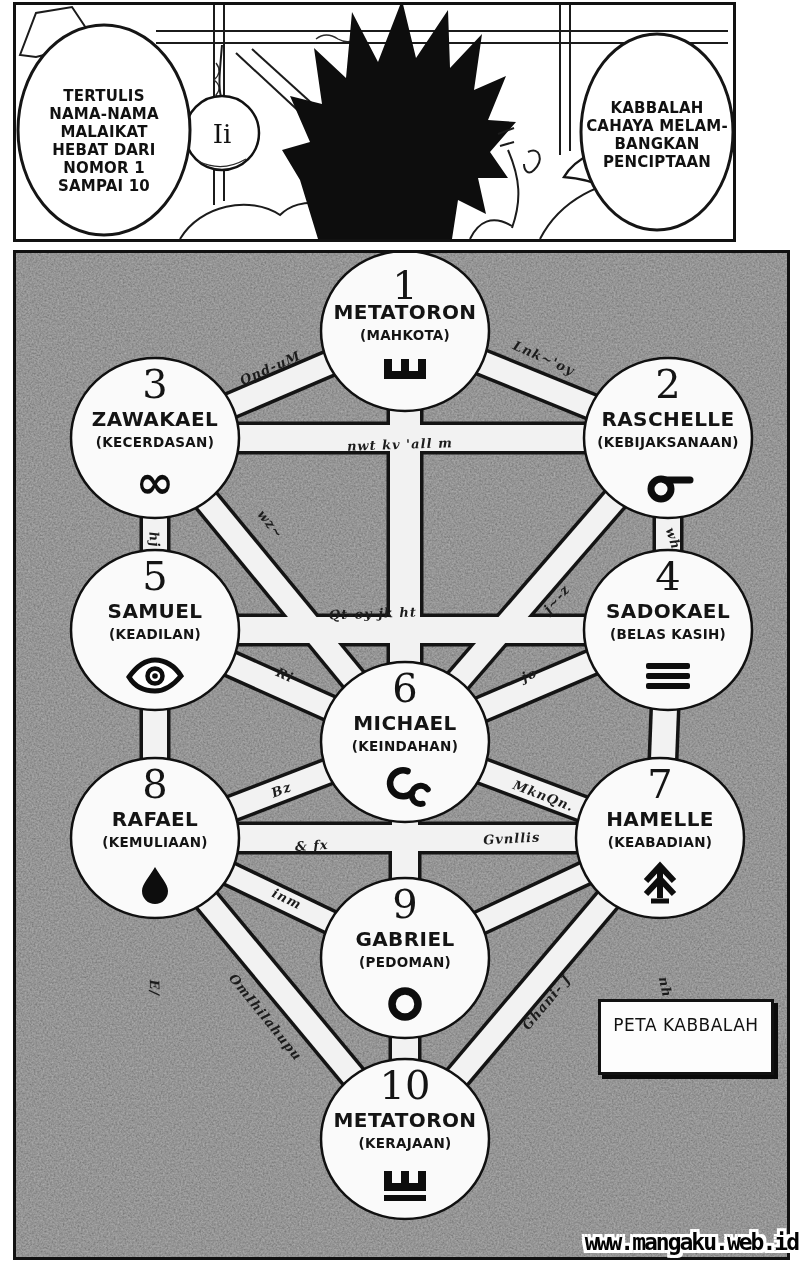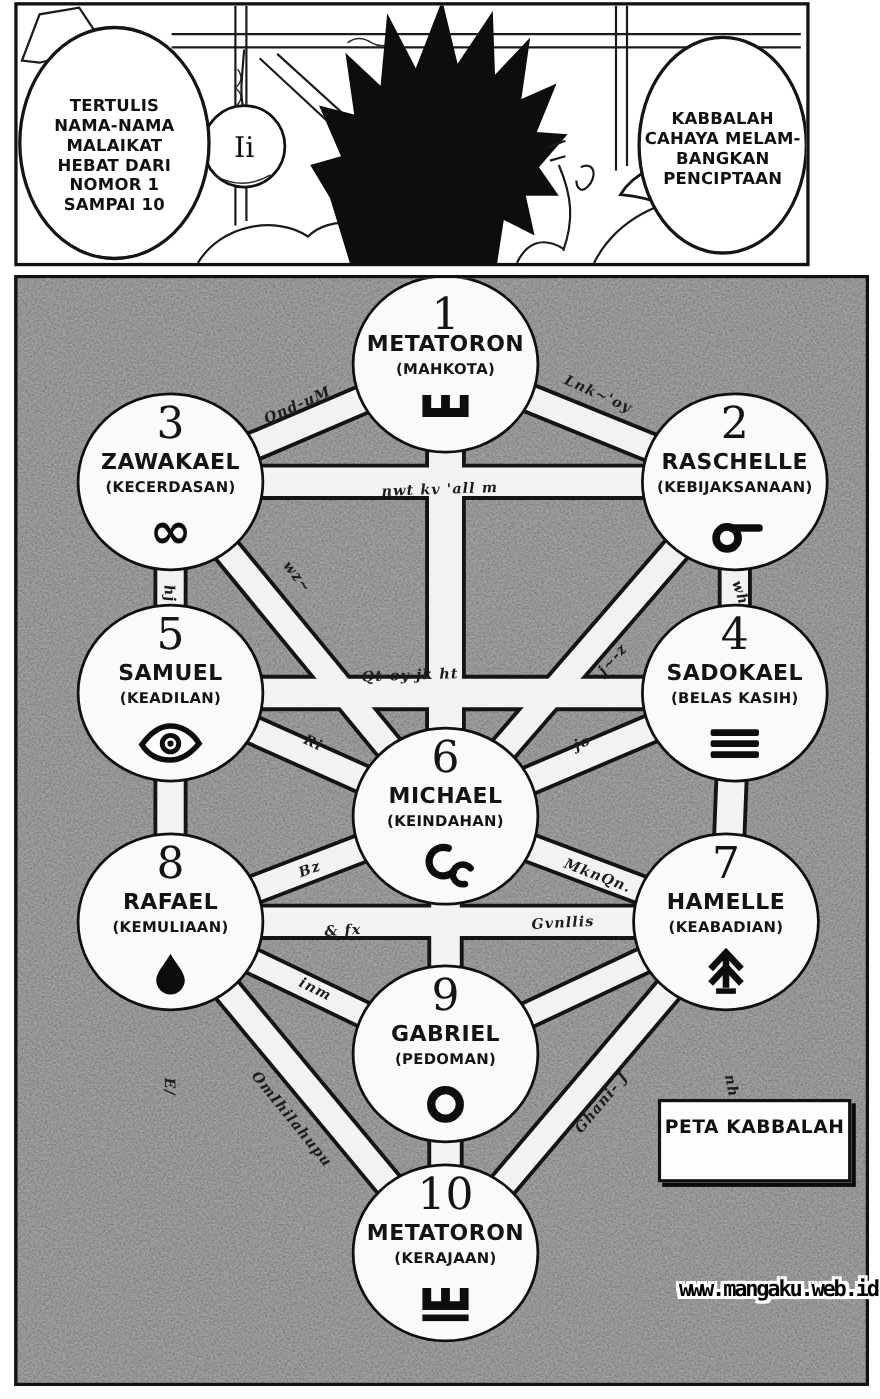--- a/index.html
+++ b/index.html
@@ -21,25 +21,25 @@
   .node-name{font-family:"DejaVu Sans",sans-serif;font-weight:bold;font-size:20px;
              fill:#141414;text-anchor:middle;letter-spacing:.4px;}
   .node-attr{font-family:"DejaVu Sans",sans-serif;font-weight:bold;font-size:13.5px;
              fill:#141414;text-anchor:middle;letter-spacing:.3px;}
   .scribble{font-family:"DejaVu Serif",serif;font-style:italic;font-weight:bold;
             font-size:13px;fill:#1c1c1c;text-anchor:middle;letter-spacing:1px;}
   
   #caption-box{position:absolute;left:582px;top:746px;width:176px;height:76px;
                background:#fdfdfd;border:3px solid #111;box-shadow:4px 4px 0 #0b0b0b;
                text-align:center;box-sizing:border-box;padding-top:11px;}
-  #caption-box div{font-weight:bold;font-size:17px;line-height:25px;color:#111;
+  #caption-box div{font-weight:normal;font-size:17px;line-height:25px;color:#111;
                    letter-spacing:.5px;}
   
-  #watermark{position:absolute;right:2px;top:1159px;z-index:9;
-    font-family:"DejaVu Sans Mono",monospace;font-weight:bold;font-size:20px;
+  #watermark{position:absolute;right:2px;top:1229px;z-index:9;
+    font-family:"DejaVu Sans Mono",monospace;font-weight:bold;font-size:23px;
     letter-spacing:-2px;color:#030303;
     text-shadow:-3px -3px 0 #fff,3px -3px 0 #fff,-3px 3px 0 #fff,3px 3px 0 #fff,
                 0 -3px 0 #fff,0 3px 0 #fff,-3px 0 0 #fff,3px 0 0 #fff;}
 </style>
 </head>
 <body>
 
 <div class="panel" id="panel-top">
   <svg viewBox="0 0 717 234" width="717" height="234">
 

